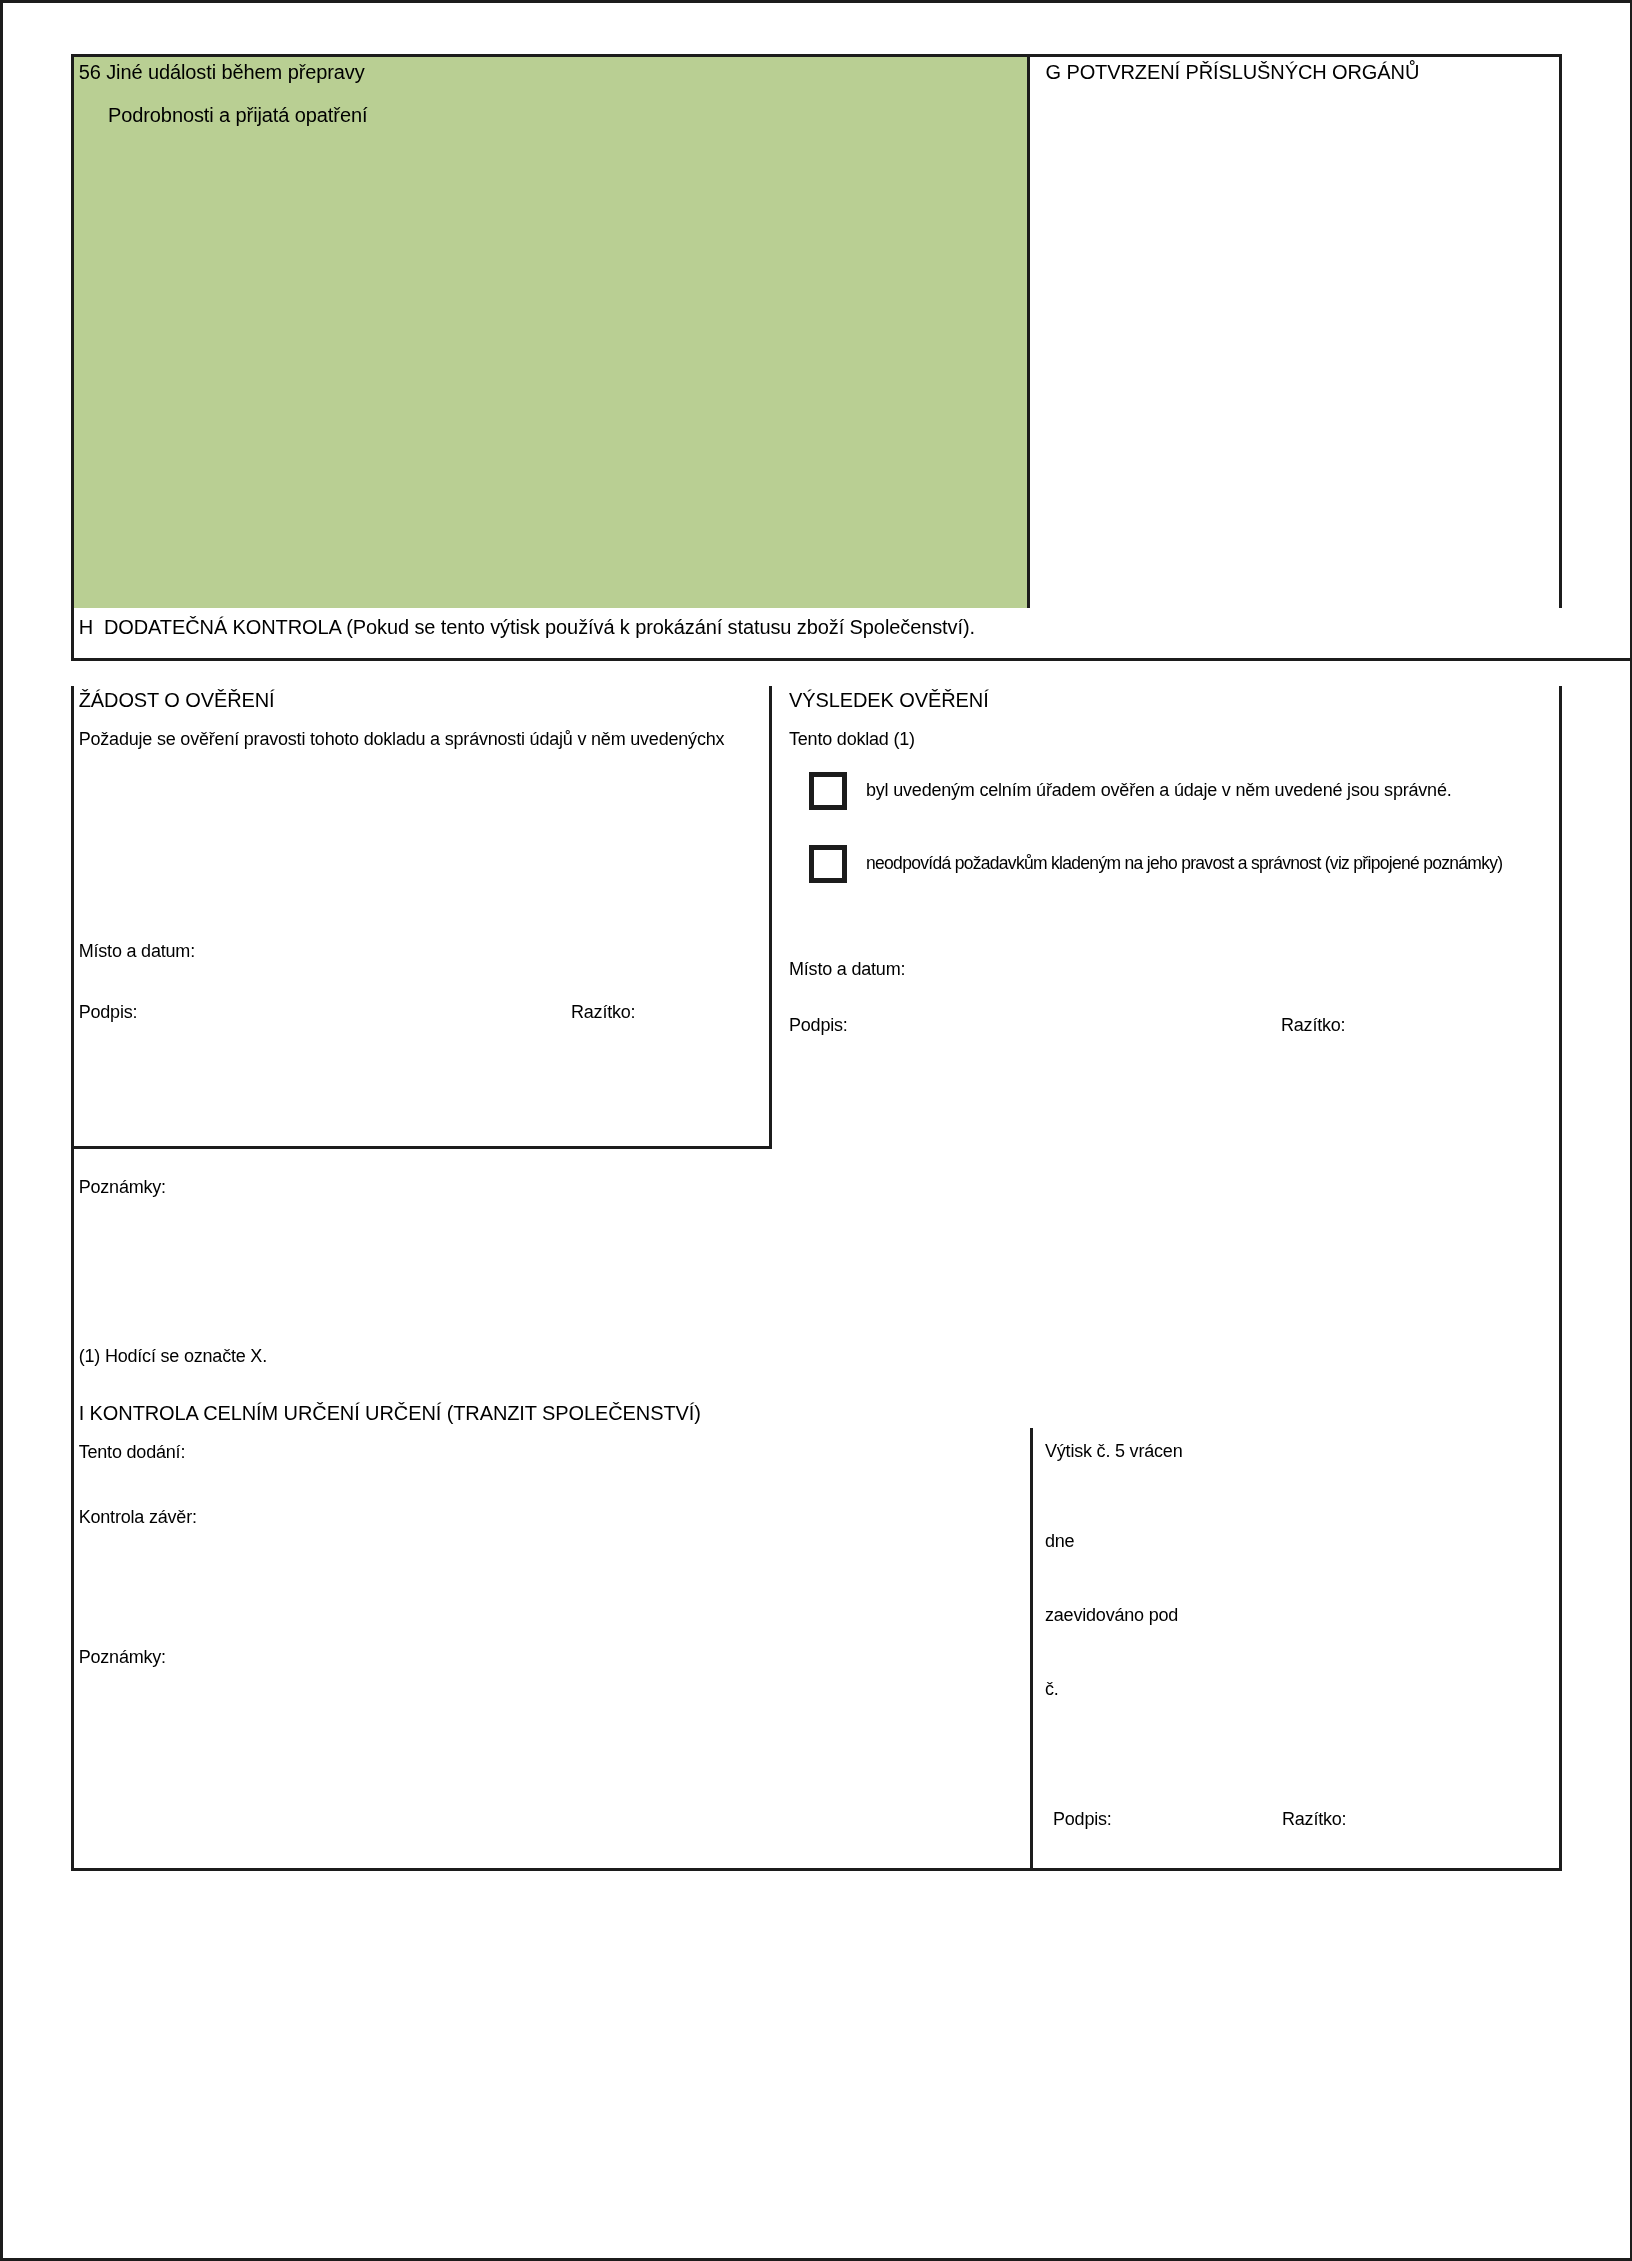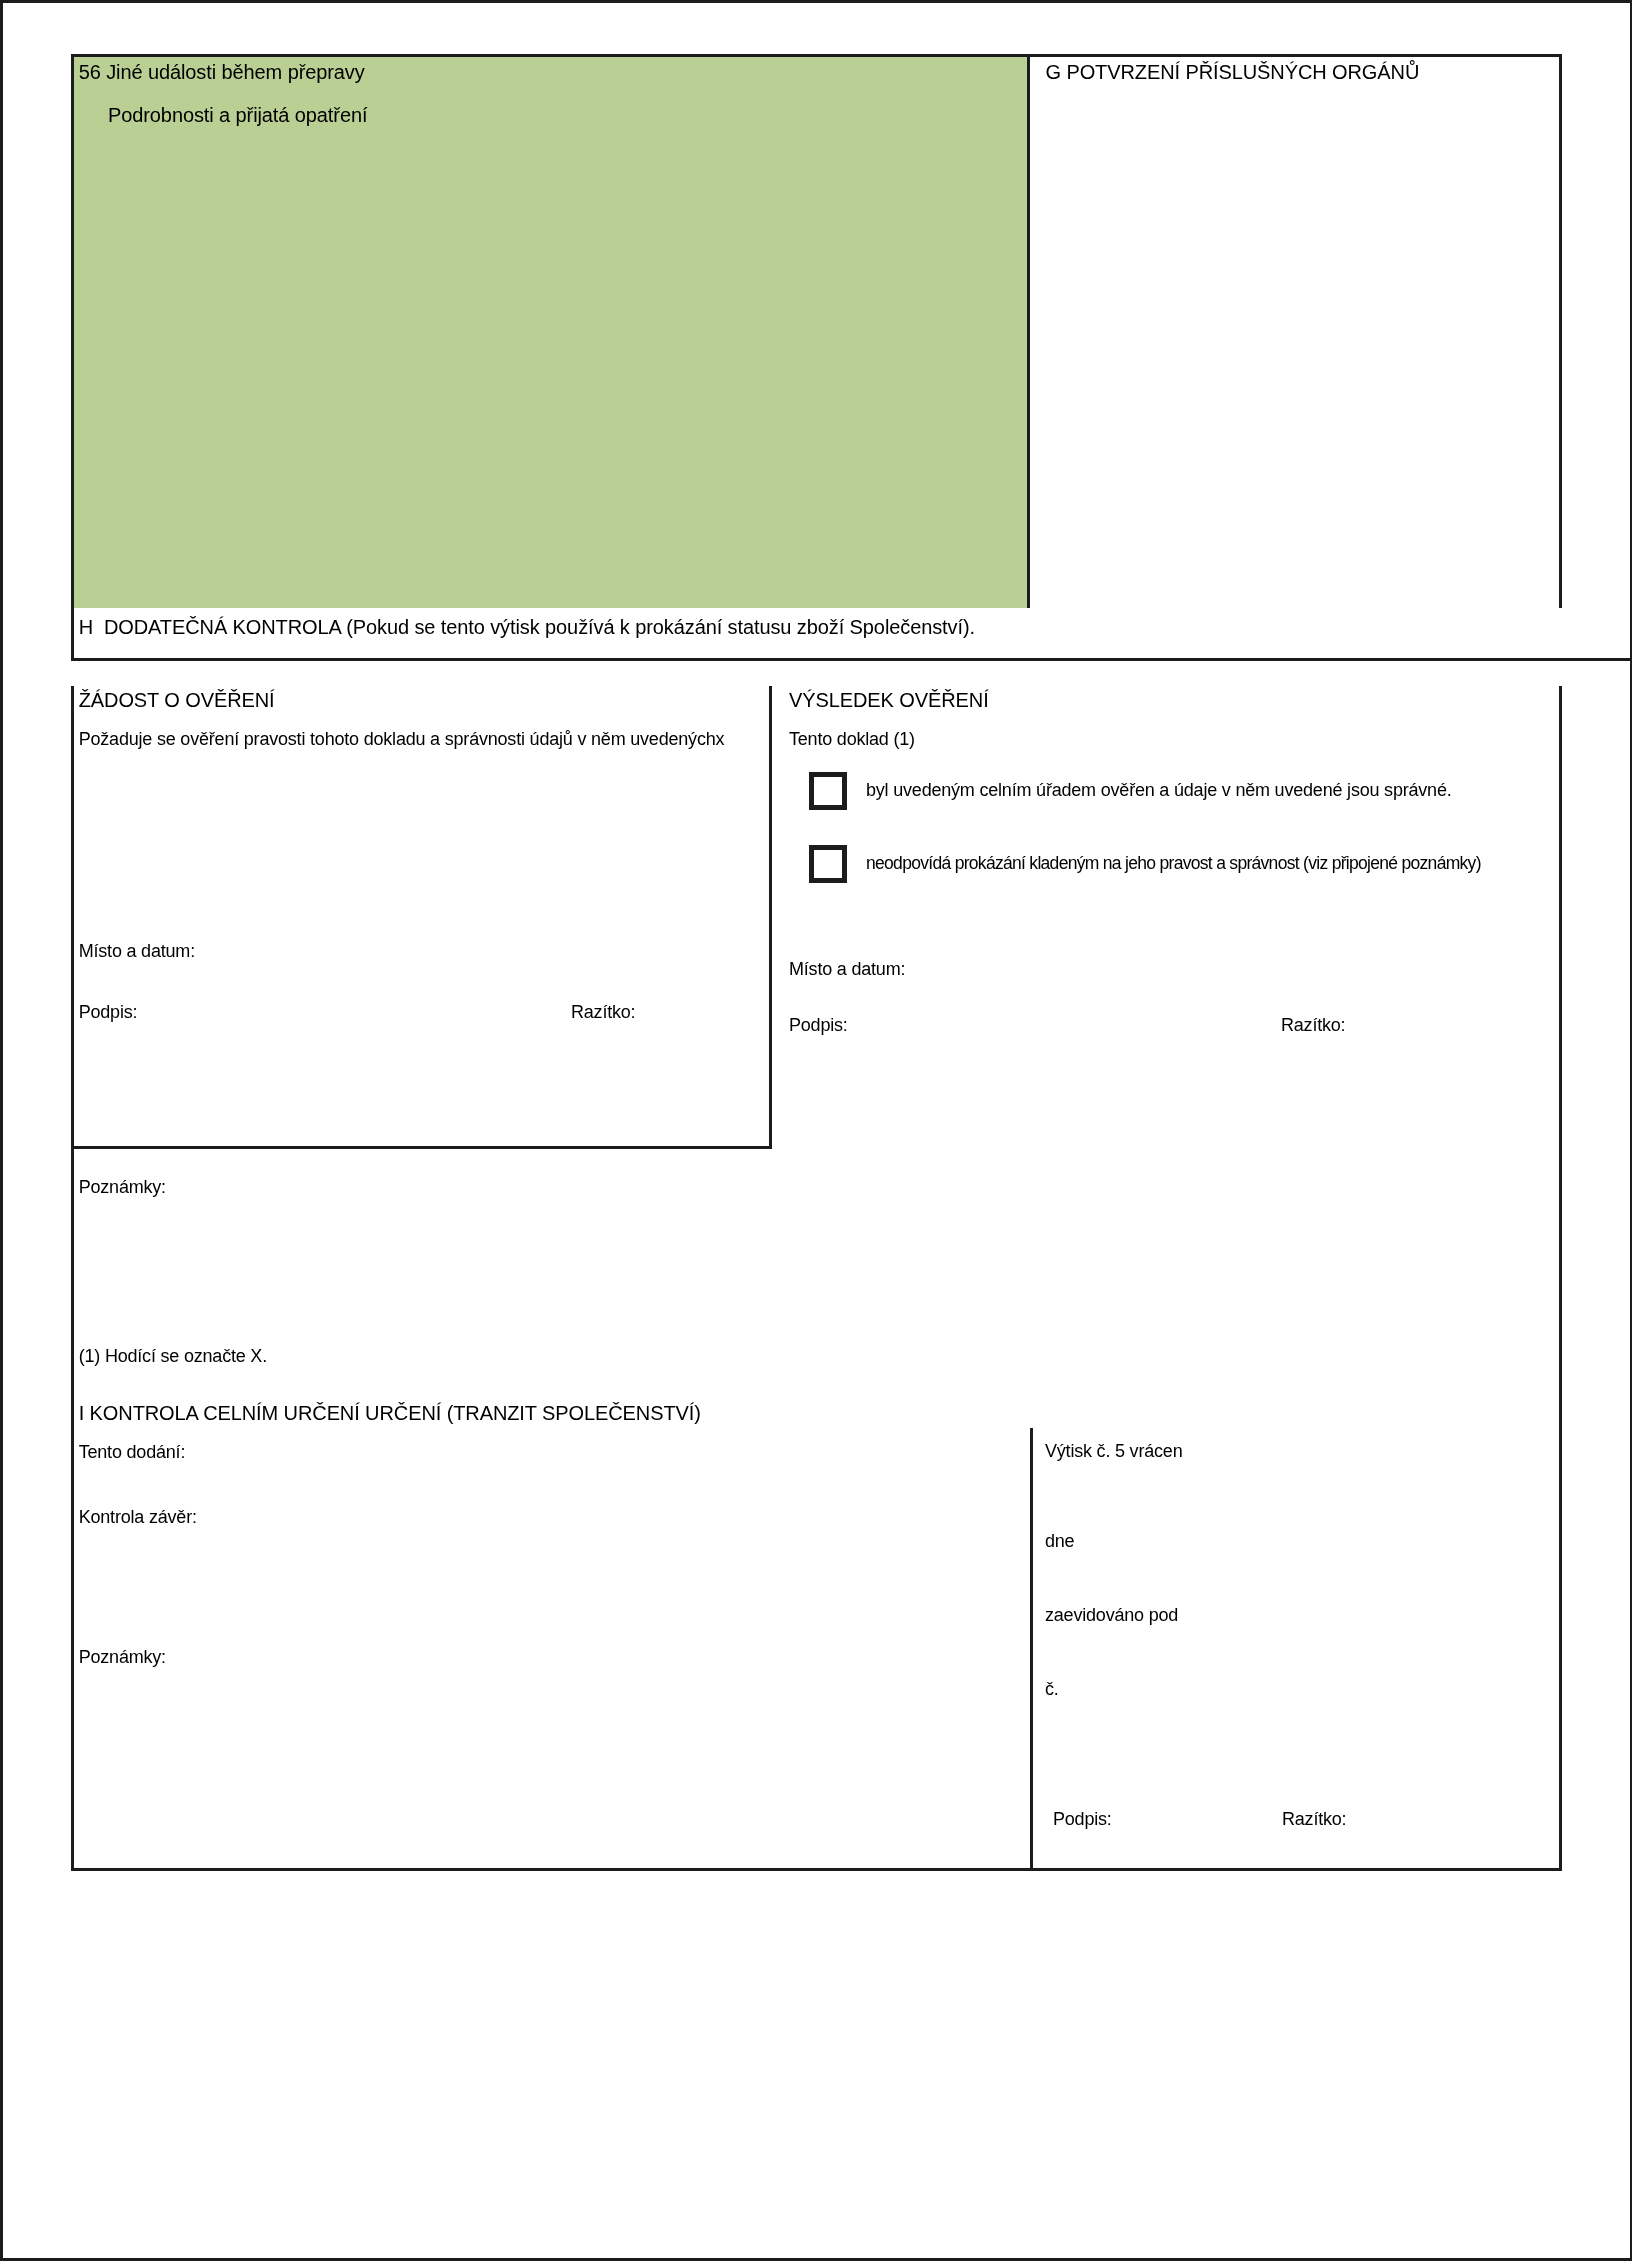--- a/index.html
+++ b/index.html
@@ -65,21 +65,21 @@
     <span class="lbl" style="left:4.7px;top:316px;">Podpis:</span>
     <span class="lbl" style="left:497px;top:316px;">Razítko:</span>
 
     <span class="lbl head" style="left:715px;top:2.7px;">VÝSLEDEK OVĚŘENÍ</span>
     <span class="lbl" style="left:715px;top:43px;">Tento doklad (1)</span>
 
     <span class="checkbox" style="left:735px;top:86px;"></span>
     <span class="lbl" style="left:792px;top:94px;">byl uvedeným celním úřadem ověřen a údaje v něm uvedené jsou správné.</span>
 
     <span class="checkbox" style="left:735px;top:159px;"></span>
-    <span class="lbl fit" style="left:792px;top:167px;">neodpovídá prokázání kladeným na jeho pravost a správnost (viz připojené poznámky)</span>
+    <span class="lbl fit" style="left:792px;top:167px;">neodpovídá požadavkům kladeným na jeho pravost a správnost (viz připojené poznámky)</span>
 
     <span class="lbl" style="left:715px;top:273px;">Místo a datum:</span>
     <span class="lbl" style="left:715px;top:329px;">Podpis:</span>
     <span class="lbl" style="left:1207px;top:329px;">Razítko:</span>
 
     <span class="lbl" style="left:4.7px;top:491px;">Poznámky:</span>
     <span class="lbl" style="left:4.7px;top:660px;">(1) Hodící se označte X.</span>
   </div>
 
   <div class="abs cell" style="left:71px;top:1386px;width:1491px;height:485px;border-width:0 3.4px 3.4px 3.4px;">

